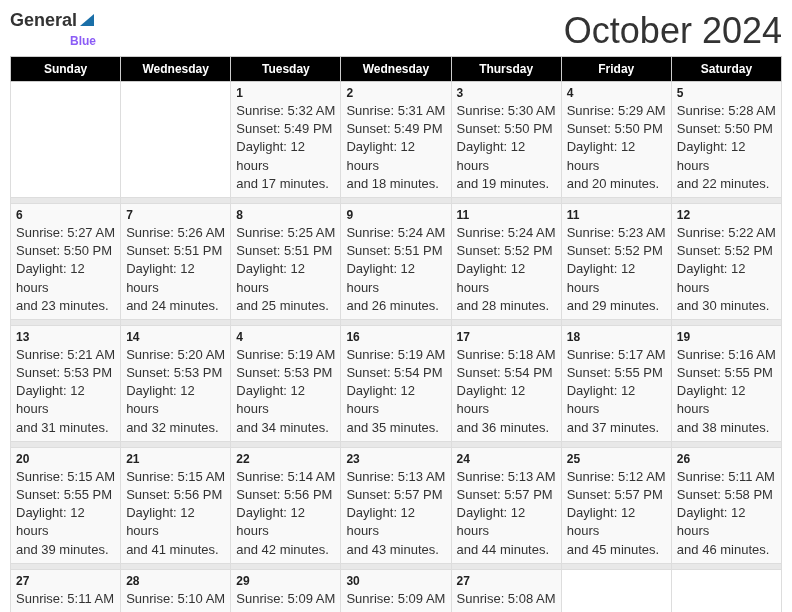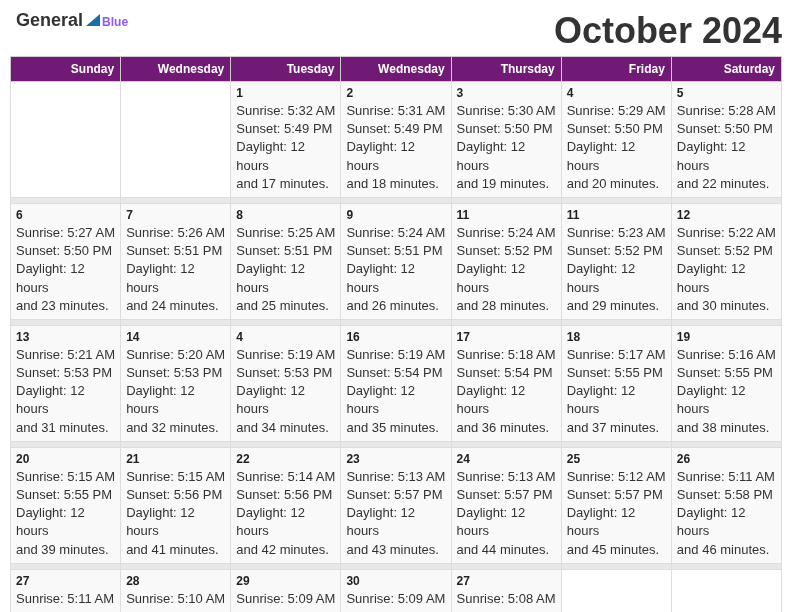--- a/index.html
+++ b/index.html
@@ -11,49 +11,48 @@
       padding: 10px;
     }
     .header {
       display: flex;
       justify-content: space-between;
       align-items: flex-start;
       margin-bottom: 4px;
     }
     .logo {
       display: flex;
-      flex-direction: row;
-      align-items: center;
-      margin-left: 6px;
+      flex-direction: column;
+      align-items: flex-end;
     }
     .logo-row {
       display: flex;
       align-items: center;
     }
     .title-block {
       text-align: right;
     }
     .month-title {
       font-size: 36px;
-      font-weight: bold;
+      font-weight: normal;
       color: #333;
     }
     .location {
       font-size: 16px;
       color: #333;
     }
     .calendar {
       width: 100%;
       border-collapse: collapse;
       font-size: 11px;
     }
     .calendar th {
-      background-color: #701a75;
+      background-color: #000000;
       color: #fff;
-      text-align: right;
+      text-align: center;
       padding: 5px 6px;
       font-size: 12px;
       font-weight: bold;
       border: 1px solid #ccc;
     }
     .calendar td {
       border: 1px solid #ddd;
       vertical-align: top;
       padding: 4px 5px;
       width: 108px;

